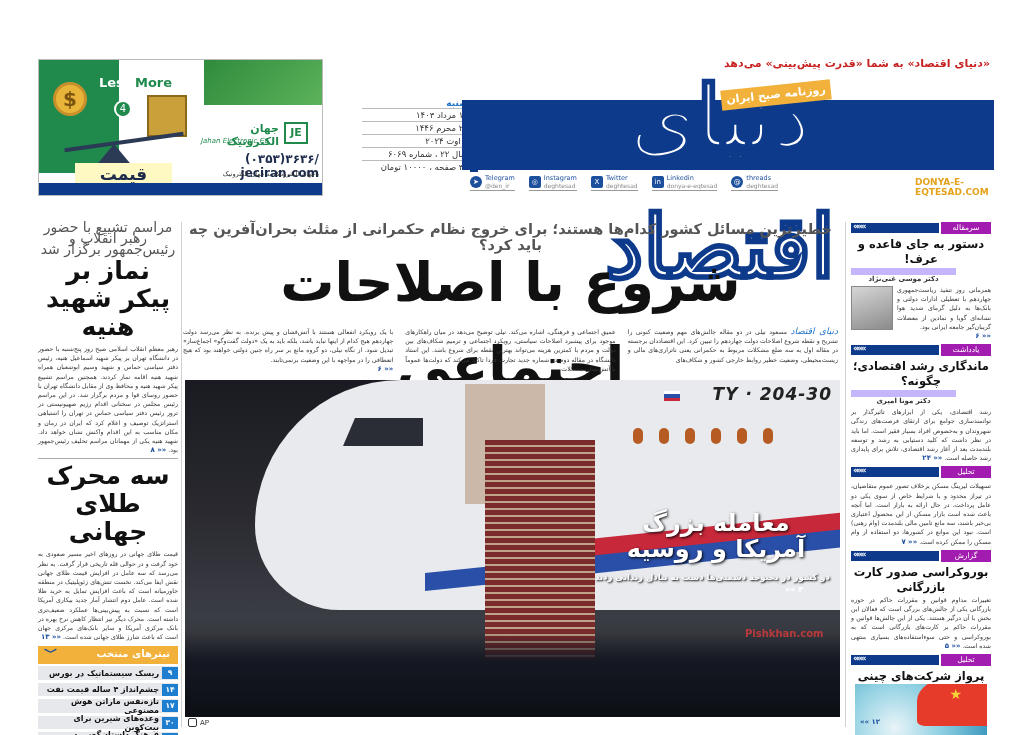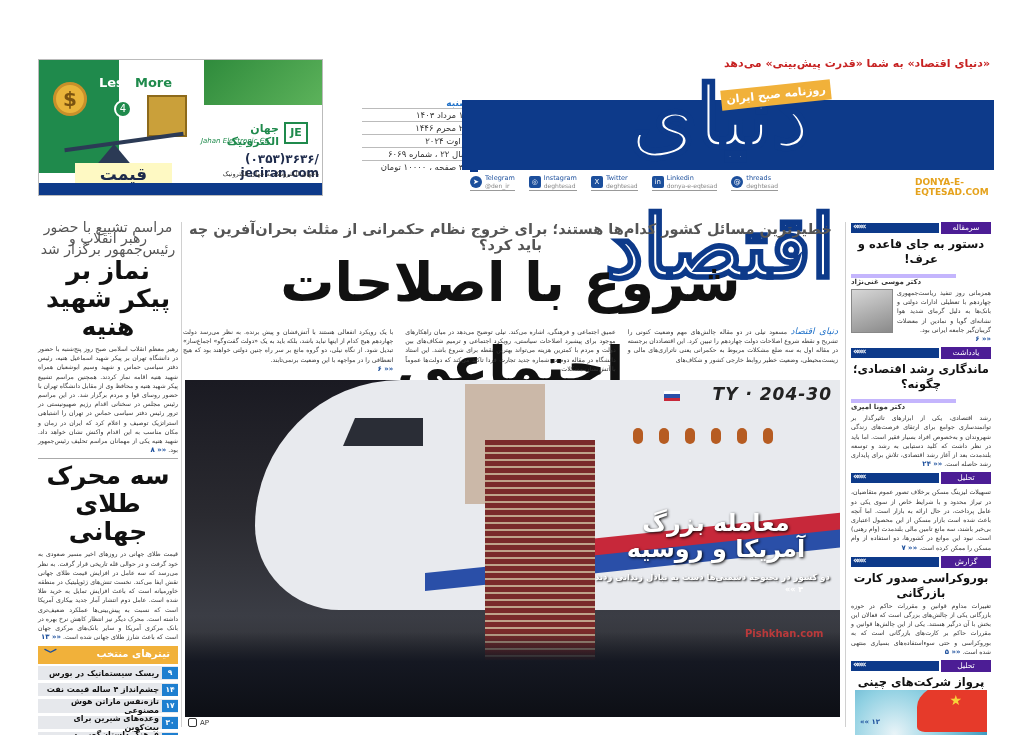--- a/index.html
+++ b/index.html
@@ -68,23 +68,23 @@
 .photo-ref{position:absolute;left:600px;top:205px;color:#fff;font-size:8px;font-weight:bold;}
 .credit{position:absolute;left:188px;top:718px;font-size:7px;color:#333;display:flex;align-items:center;gap:3px;}
 .credit .cam{width:9px;height:9px;border:1px solid #333;border-radius:2px;}
 .watermark{position:absolute;left:560px;top:240px;color:#d23b3b;font-size:10px;font-weight:bold;opacity:.85;margin-top:8px;}
 
 
 .right{position:absolute;left:851px;top:222px;width:140px;}
 .sect{position:relative;height:12px;margin-bottom:3px;}
 .sect .bar{position:absolute;left:0;top:1px;width:88px;height:10px;background:#0d3a8a;}
 .sect .chev{position:absolute;left:2px;top:-1px;color:#fff;font-size:9px;font-weight:bold;letter-spacing:-2px;}
-.sect .label{position:absolute;right:0;top:0;width:50px;height:12px;background:#4c1d95;color:#fff;font-size:7.5px;direction:rtl;text-align:center;line-height:12px;}
+.sect .label{position:absolute;right:0;top:0;width:50px;height:12px;background:#a21caf;color:#fff;font-size:7.5px;direction:rtl;text-align:center;line-height:12px;}
 .rhead{font-size:11.5px;font-weight:bold;color:#111;direction:rtl;text-align:center;line-height:15px;}
-.rauthor{font-size:7px;font-weight:bold;color:#333;direction:rtl;text-align:left;border-top:4px solid #c4b5fd;margin:7px 35px 2px 0;}
+.rauthor{font-size:7px;font-weight:bold;color:#333;direction:rtl;text-align:center;border-top:7px solid #c4b5fd;margin:1px 35px 2px 0;}
 .rbody{font-size:6.2px;color:#333;line-height:9.2px;direction:rtl;text-align:justify;}
 .rref{color:#1c4f9c;font-weight:bold;font-size:7px;}
 .portrait{float:left;width:42px;height:44px;margin:1px 4px 0 0;background:linear-gradient(160deg,#d7d7d7,#8a8a8a);border:1px solid #888;}
 .cartoon{position:relative;width:132px;height:80px;margin-left:4px;background:radial-gradient(circle at 30% 55%,#e9f4f8 0%,#8fd0e2 45%,#2e8fb8 100%);overflow:hidden;}
 .cartoon .chute{position:absolute;right:-10px;top:-8px;width:80px;height:50px;border-radius:50% 50% 10% 10%;background:#e63a2a;}
 .cartoon .star{position:absolute;right:25px;top:2px;color:#f7d23a;font-size:14px;}
 .cartoon-ref{position:absolute;left:860px;top:718px;color:#1c4f9c;font-weight:bold;font-size:7px;}
 
 
 .left{position:absolute;left:38px;top:222px;width:140px;}

